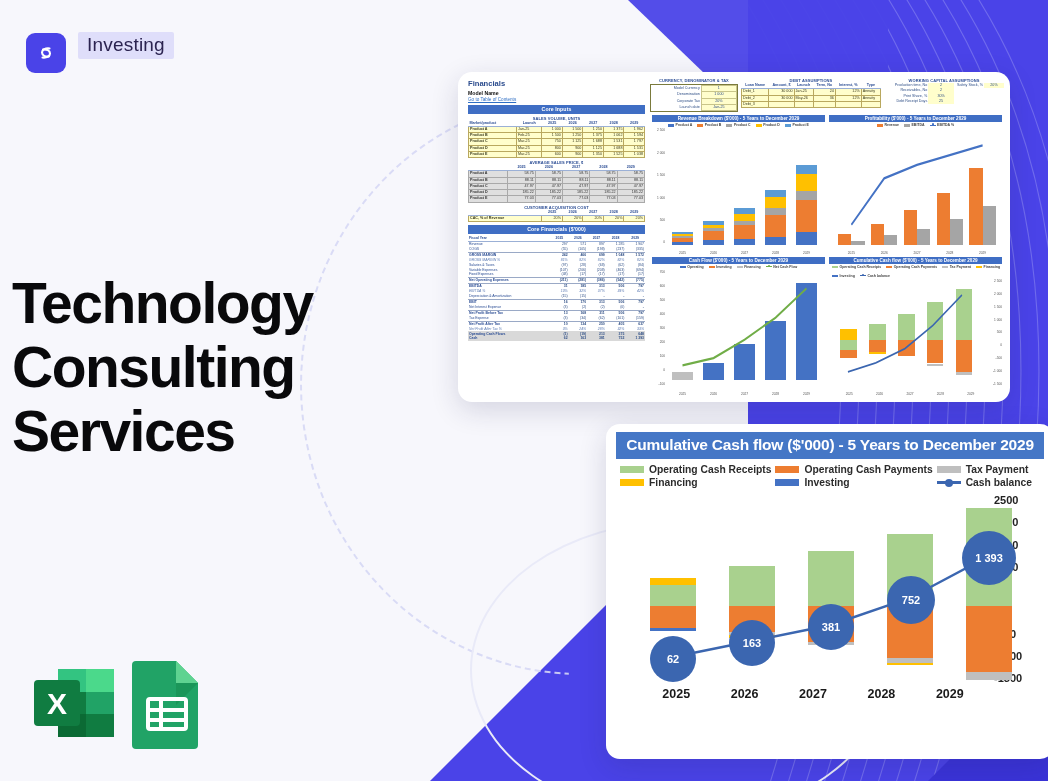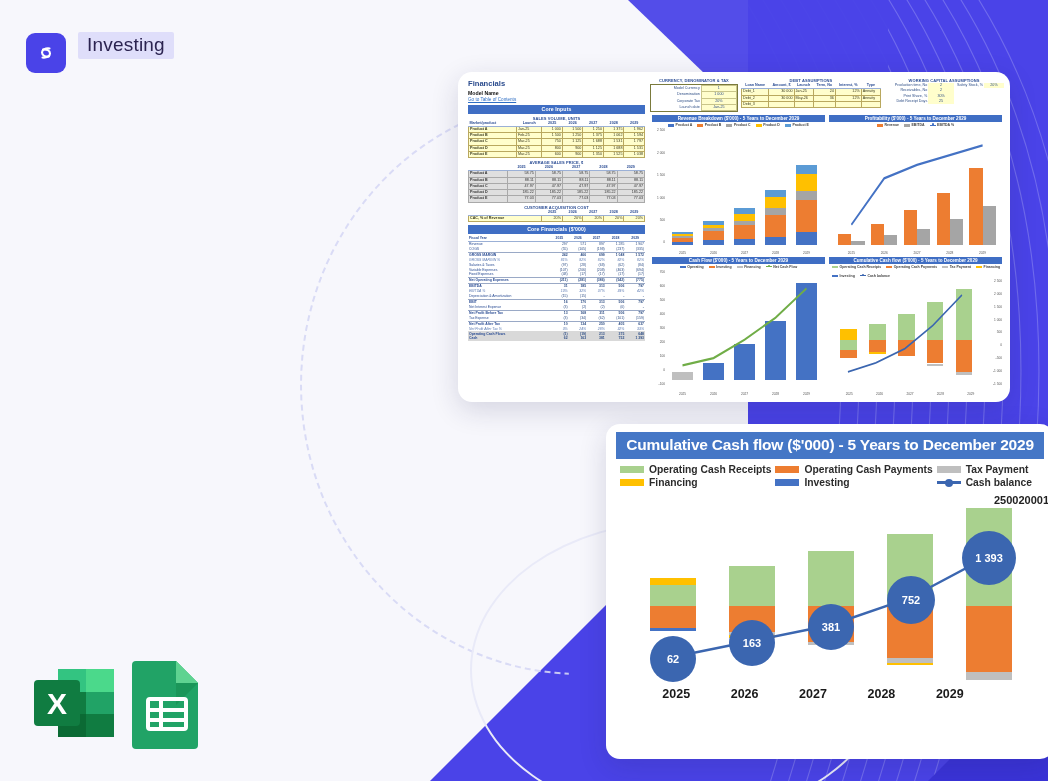--- a/index.html
+++ b/index.html
@@ -154,21 +154,21 @@
     display: grid; grid-template-columns: 1fr 1fr 1fr; gap: 2px 4px;
     font-size: 10.3px; font-weight: bold; color: #2c2c2c; padding: 5px 6px 2px 4px;
   }
   .big-legend span { display: flex; align-items: center; gap: 5px; white-space: nowrap;}
   .bsw { width: 24px; height: 7px; flex: none; }
   .bsw.lineM { height: 3px; position: relative; background: #3b66b0; }
   .bsw.lineM::after { content:""; position:absolute; left:8px; top:-2.5px; width:8px; height:8px;
      border-radius:50%; background:#3b66b0; }
   .big-plot { position: relative; height: 205px; margin-top: 4px; }
   .big-yaxis { position: absolute; right: 0; top: 0; height: 190px; width: 56px;
-    display: flex; flex-direction: row; justify-content: space-between;
+    display: flex; flex-direction: column; justify-content: space-between;
     font-size: 11px; font-weight: bold; color: #222; text-align: left; padding-left: 6px;}
   .big-bars { position: absolute; left: 26px; right: 60px; top: 0; height: 190px; }
   .bigcol { position: absolute; width: 46px; }
   .bigseg { position: absolute; width: 100%; }
   .marker {
     position: absolute; border-radius: 50%; background: #3b66b0; color: #fff;
     display: flex; align-items: center; justify-content: center;
     font-size: 11px; font-weight: bold;
   }
   .big-xlbls { position: absolute; left: 26px; right: 60px; bottom: -2px; display: flex; }
@@ -210,20 +210,21 @@
       <svg width="24" height="24" viewBox="0 0 24 24" fill="none" stroke="#fff" stroke-width="2.1" stroke-linecap="round">
         <path d="M15.5 7.5 C11 7 8 9 8 11.6 C8 14.5 11.5 16 15 15.5"></path>
         <path d="M8.5 16.5 C13 17 16 15 16 12.4 C16 9.5 12.5 8 9 8.5"></path>
       </svg>
     </div>
     <div class="brand-block">
       <div class="brand-sub">Investing</div>
     </div>
   </div>
 
+  <div class="headline">Technology Consulting Services</div>
 
   <div class="bottom-row">
     <div class="icon-excel">
       <svg width="92" height="92" viewBox="0 0 92 92">
         <rect x="30" y="12" width="56" height="68" rx="3" fill="#21a366"></rect>
         <rect x="30" y="12" width="28" height="23" fill="#33c481"></rect>
         <rect x="58" y="12" width="28" height="23" fill="#4bd98b"></rect>
         <rect x="30" y="35" width="28" height="22" fill="#107c41"></rect>
         <rect x="58" y="35" width="28" height="22" fill="#21a366"></rect>
         <rect x="30" y="57" width="28" height="23" fill="#0b6a34"></rect>

